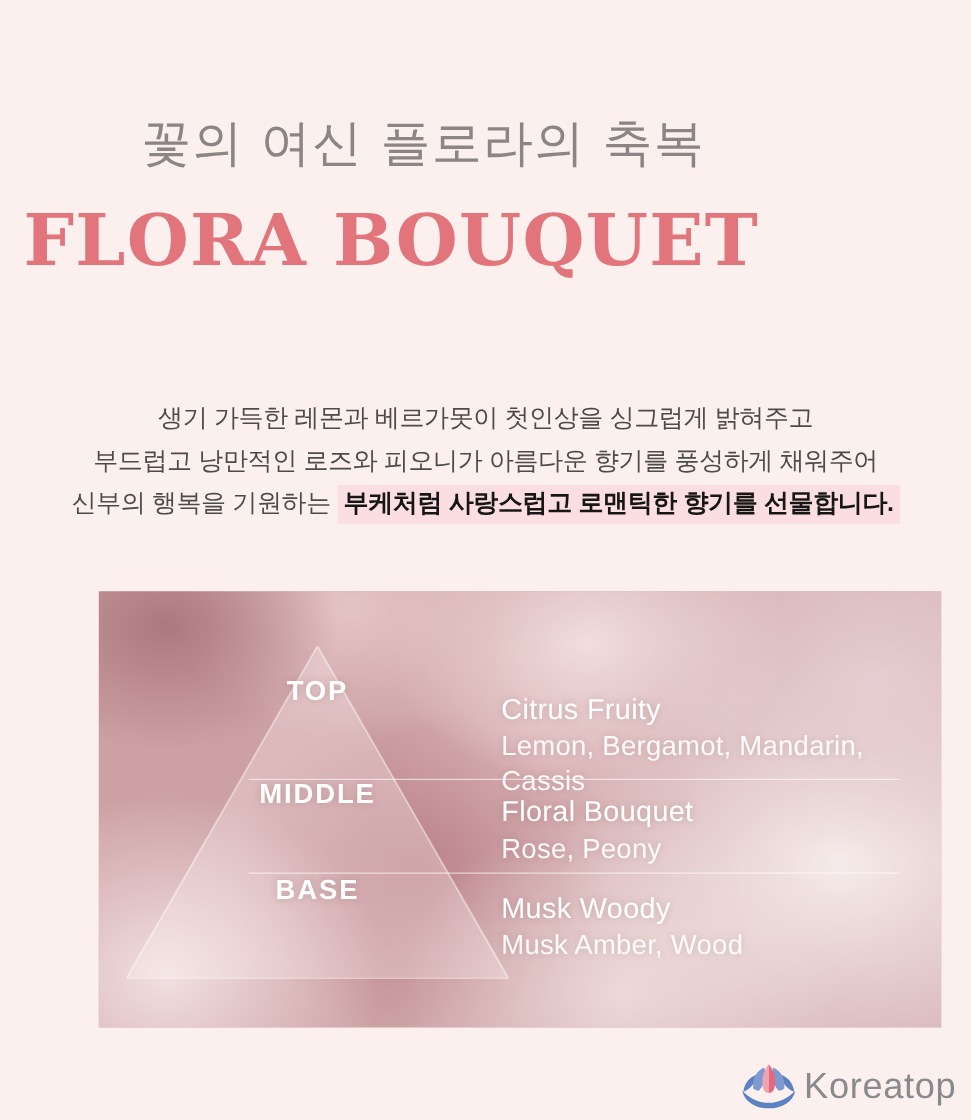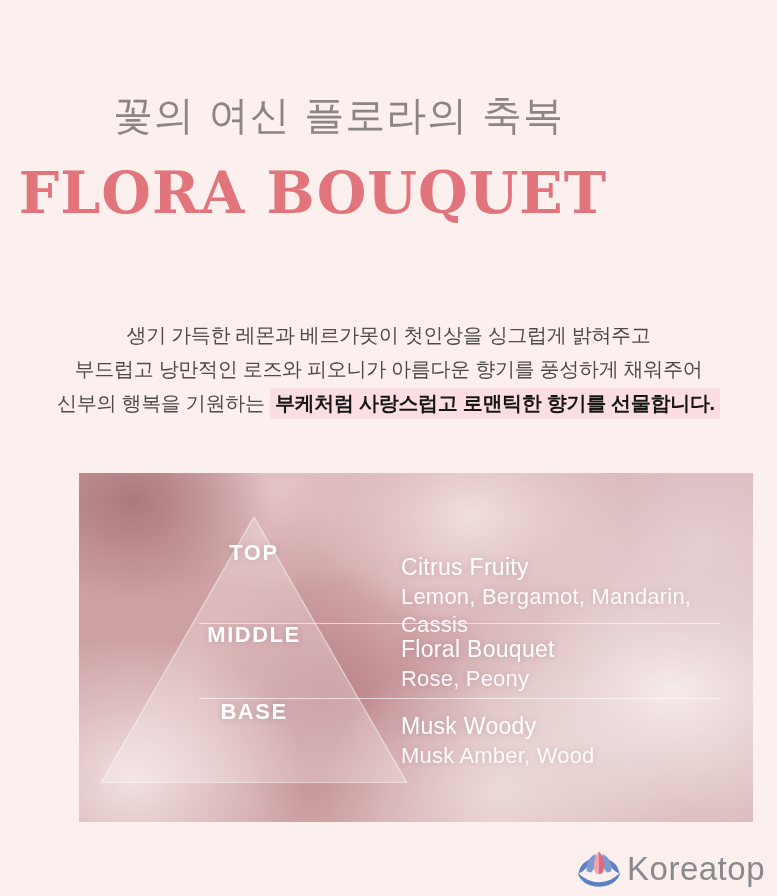--- a/index.html
+++ b/index.html
@@ -65,21 +65,21 @@
   .fam-name{font-size:23px;font-weight:400;color:var(--note-text,#fff);line-height:28px;letter-spacing:.3px;
     text-shadow:0 0 6px rgba(120,70,75,.25);}
   .fam-ing{font-size:22px;font-weight:400;color:rgba(255,255,255,.92);line-height:28px;margin-top:2px;
     letter-spacing:.2px;text-shadow:0 0 6px rgba(120,70,75,.2);}
   .divider{position:absolute;left:120px;width:521px;height:1px;background:rgba(255,255,255,.6);}
   .d1{top:150px;}
   .d2{top:225px;}
 
   
   .brand{position:absolute;top:847px;right:12px;height:44px;display:flex;align-items:center;gap:5px;}
-  .brand-text{font-size:33px;color:var(--brand-text,#898a8e);letter-spacing:.5px;}
+  .brand-text{font-size:29px;color:var(--brand-text,#898a8e);letter-spacing:.5px;}
   .lotus{display:block;}
 </style>
 </head>
 <body>
 
 <div class="page">
 
   <div class="subtitle">꽃의 여신 플로라의 축복</div>
   <h1 class="title">FLORA BOUQUET</h1>
 

